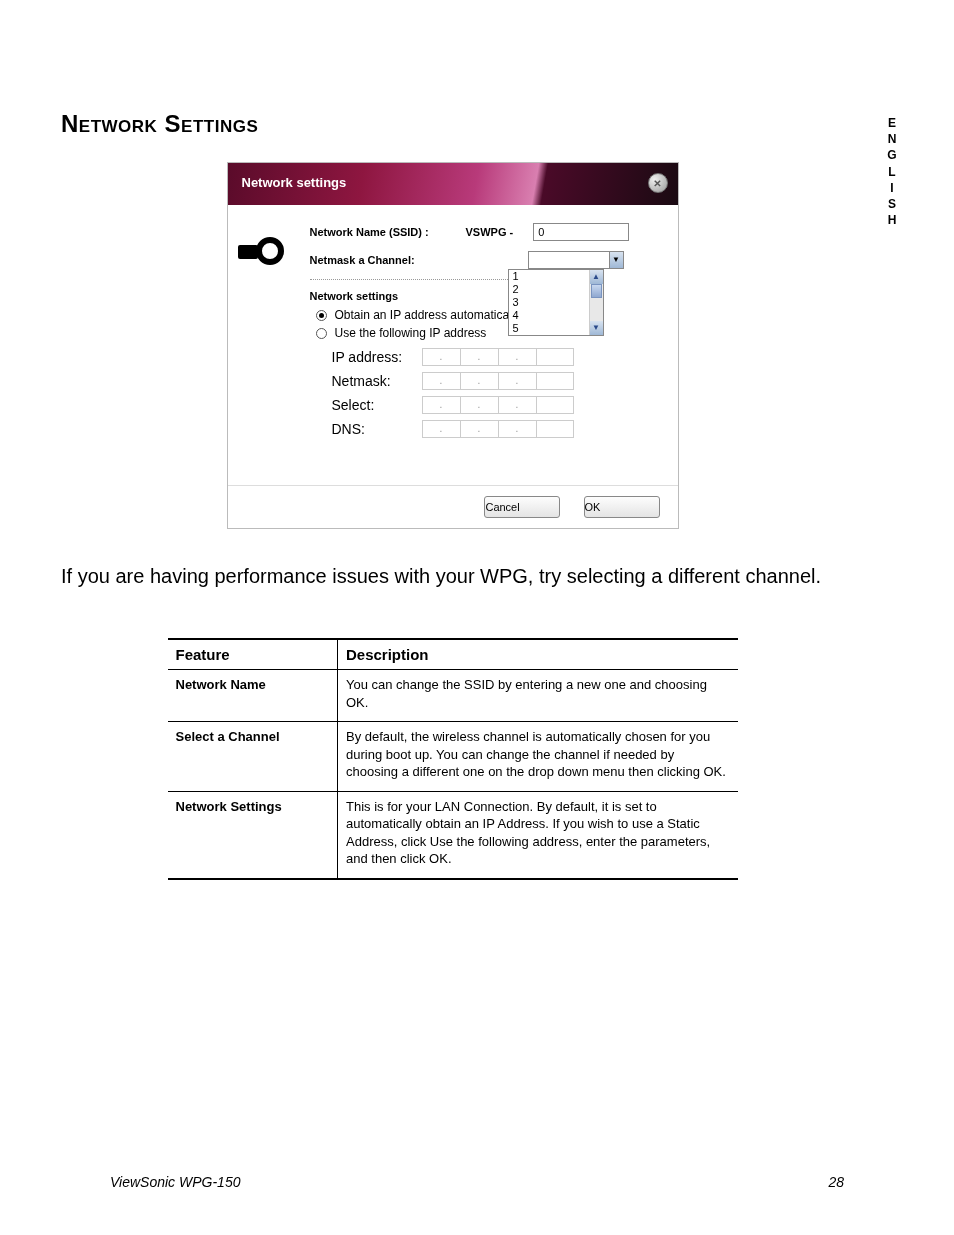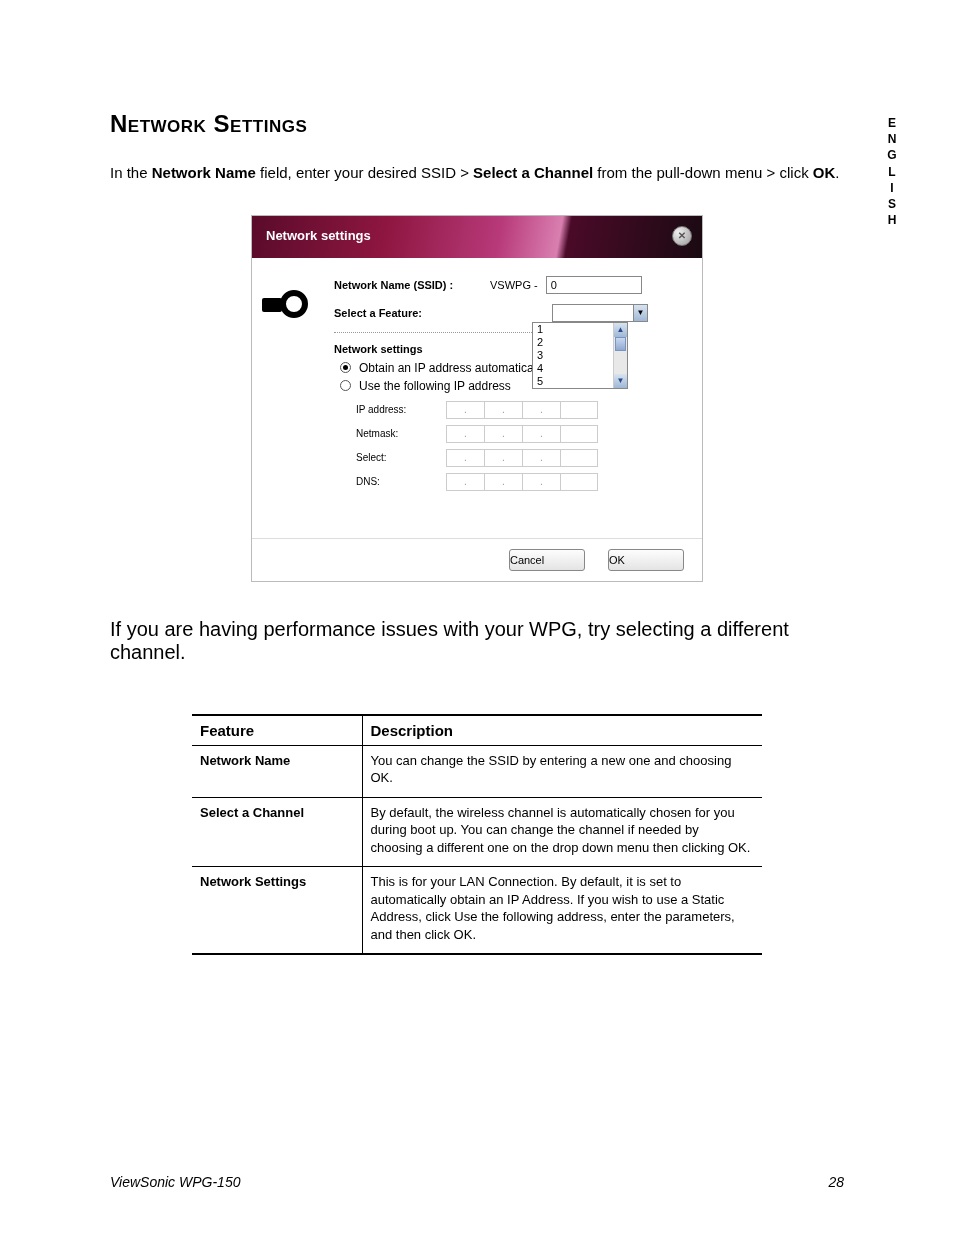--- a/index.html
+++ b/index.html
@@ -7,21 +7,21 @@
     font-family: Arial, Helvetica, sans-serif;
     margin: 0;
     padding: 0;
     width: 954px;
     height: 1235px;
     background: #fff;
     color: #000;
     position: relative;
   }
   .page-content {
-    padding: 110px 110px 0 110px;
+    padding: 110px 110px 0 61px;
     position: relative;
   }
   .lang-tag {
     position: absolute;
     right: 55px;
     top: 115px;
     font-weight: bold;
     font-size: 12px;
     line-height: 1.35;
     text-align: center;
@@ -102,21 +102,21 @@
     border: 6px solid #000;
     border-radius: 50%;
   }
   .form-area {
     margin-left: 64px;
     font-size: 11px;
     color: #000;
   }
   .row { margin-bottom: 10px; display: flex; align-items: center; }
   .row .lbl { font-weight: bold; width: 156px; }
-  .ssid-prefix { font-weight: normal; margin-right: 8px; }
+  .ssid-prefix { font-weight: bold; margin-right: 20px; }
   .text-input {
     border: 1px solid #888;
     height: 18px;
     padding: 1px 4px;
     font-size: 11px;
     background: #fff;
     width: 96px;
   }
   .select-wrap {
     position: relative;
@@ -188,21 +188,21 @@
     background: #fff;
   }
   .radio.checked::after {
     content: "";
     width: 5px; height: 5px;
     background: #000;
     border-radius: 50%;
   }
   .ip-grid { margin-left: 22px; margin-top: 8px; }
   .ip-row { display: flex; align-items: center; margin-bottom: 6px; }
-  .ip-row .ip-lbl { width: 90px; font-size: 10px; }
+  .ip-row .ip-lbl { width: 90px; font-size: 14px; }
   .ip-fields { display: flex; gap: 0; }
   .ip-cell {
     width: 38px;
     height: 18px;
     border: 1px solid #ccc;
     background: #fff;
     border-right: none;
     text-align: center;
     font-size: 10px;
     color: #999;
@@ -279,42 +279,39 @@
     <span>G</span>
     <span>L</span>
     <span>I</span>
     <span>S</span>
     <span>H</span>
   </div>
 
 <div class="page-content">
   <h1>Network Settings</h1>
 
-  <p class="intro">
-    <span>In the </span><b>Network Name</b><span> field, enter your desired SSID &gt; </span><b>Select a Channel</b><span> from the pull-down menu &gt; click </span><b>OK</b><span>.</span>
-  </p>
 
   <div class="dialog">
     <div class="dialog-header">
       <span>Network settings</span>
       <div class="close-icon">✕</div>
     </div>
     <div class="dialog-body">
       <div class="key-icon">
         <div class="tag"></div>
           <div class="ring"></div>
       </div>
       <div class="form-area">
         <div class="row">
           <span class="lbl">Network Name (SSID) :</span>
           <span class="ssid-prefix">VSWPG -</span>
           <input class="text-input" value="0" style="">
         </div>
         <div class="row">
-          <span class="lbl">Select a Feature:</span>
+          <span class="lbl">Netmask a Channel:</span>
           <span style="width:62px"></span>
           <div class="select-wrap">
             <div class="select-arrow">▼</div>
           </div>
         </div>
         <div class="dotted-sep"></div>
 
         <div class="dropdown-list">
           <div class="opt">1</div>
           <div class="opt">2</div>

